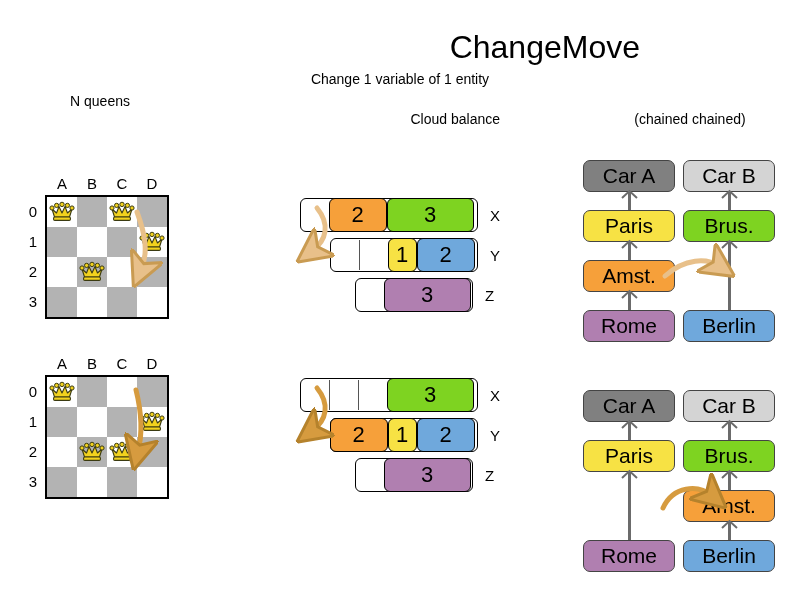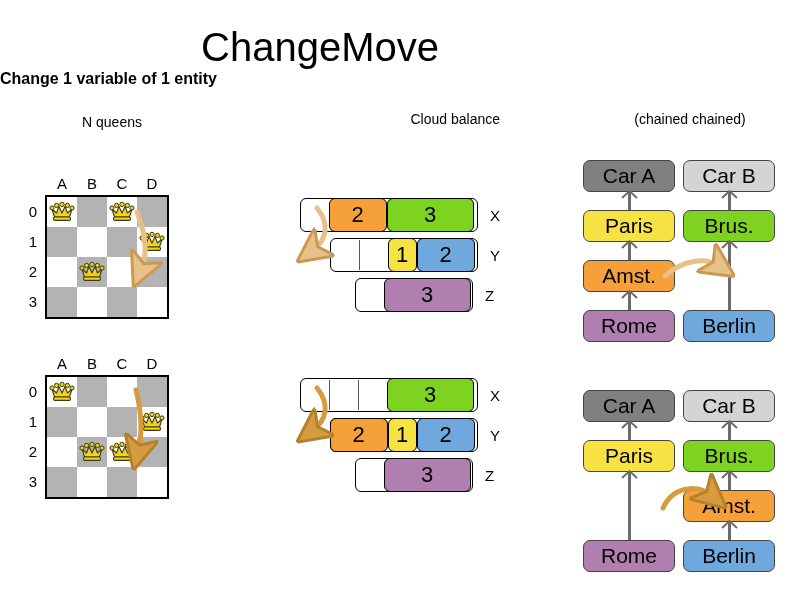--- a/index.html
+++ b/index.html
@@ -8,31 +8,31 @@
     background:#ffffff;
     font-family:"Liberation Sans", sans-serif;
     color:#000000;
     overflow:hidden;
     position:relative;
   }
   .page{position:absolute;left:0;top:0;width:800px;height:600px;}
 
   
   #title{
-    position:absolute;left:0;top:24px;width:640px;text-align:center;
-    font-size:40px;line-height:46px;font-weight:normal;color:#000;
+    position:absolute;left:0;top:24px;width:640px;text-align:right;
+    font-size:32px;line-height:46px;font-weight:normal;color:#000;
   }
   #subtitle{
-    position:absolute;left:0;top:70px;width:800px;text-align:left;
-    font-size:16px;line-height:18px;color:#000;font-weight:bold;
+    position:absolute;left:0;top:70px;width:800px;text-align:center;
+    font-size:14px;line-height:18px;color:#000;
   }
   .col-head{
     position:absolute;text-align:center;font-size:14px;line-height:19px;color:#000;
   }
-  #head-nqueens{left:0px;top:113px;width:200px;padding-left:12px;}
+  #head-nqueens{left:0px;top:92px;width:200px;}
   #head-cloud{left:300px;top:110px;width:200px;text-align:right;}
   #head-vrp{left:580px;top:110px;width:220px;}
 
   
   .board-wrap{position:absolute;}
   .board{position:absolute;left:0;top:0;border:2px solid #000;background:#fff;}
   .cell{position:absolute;width:30px;height:30px;box-sizing:border-box;}
   .cell.dark{background:#b3b3b3;}
   .cell.light{background:#ffffff;}
   .collab{

